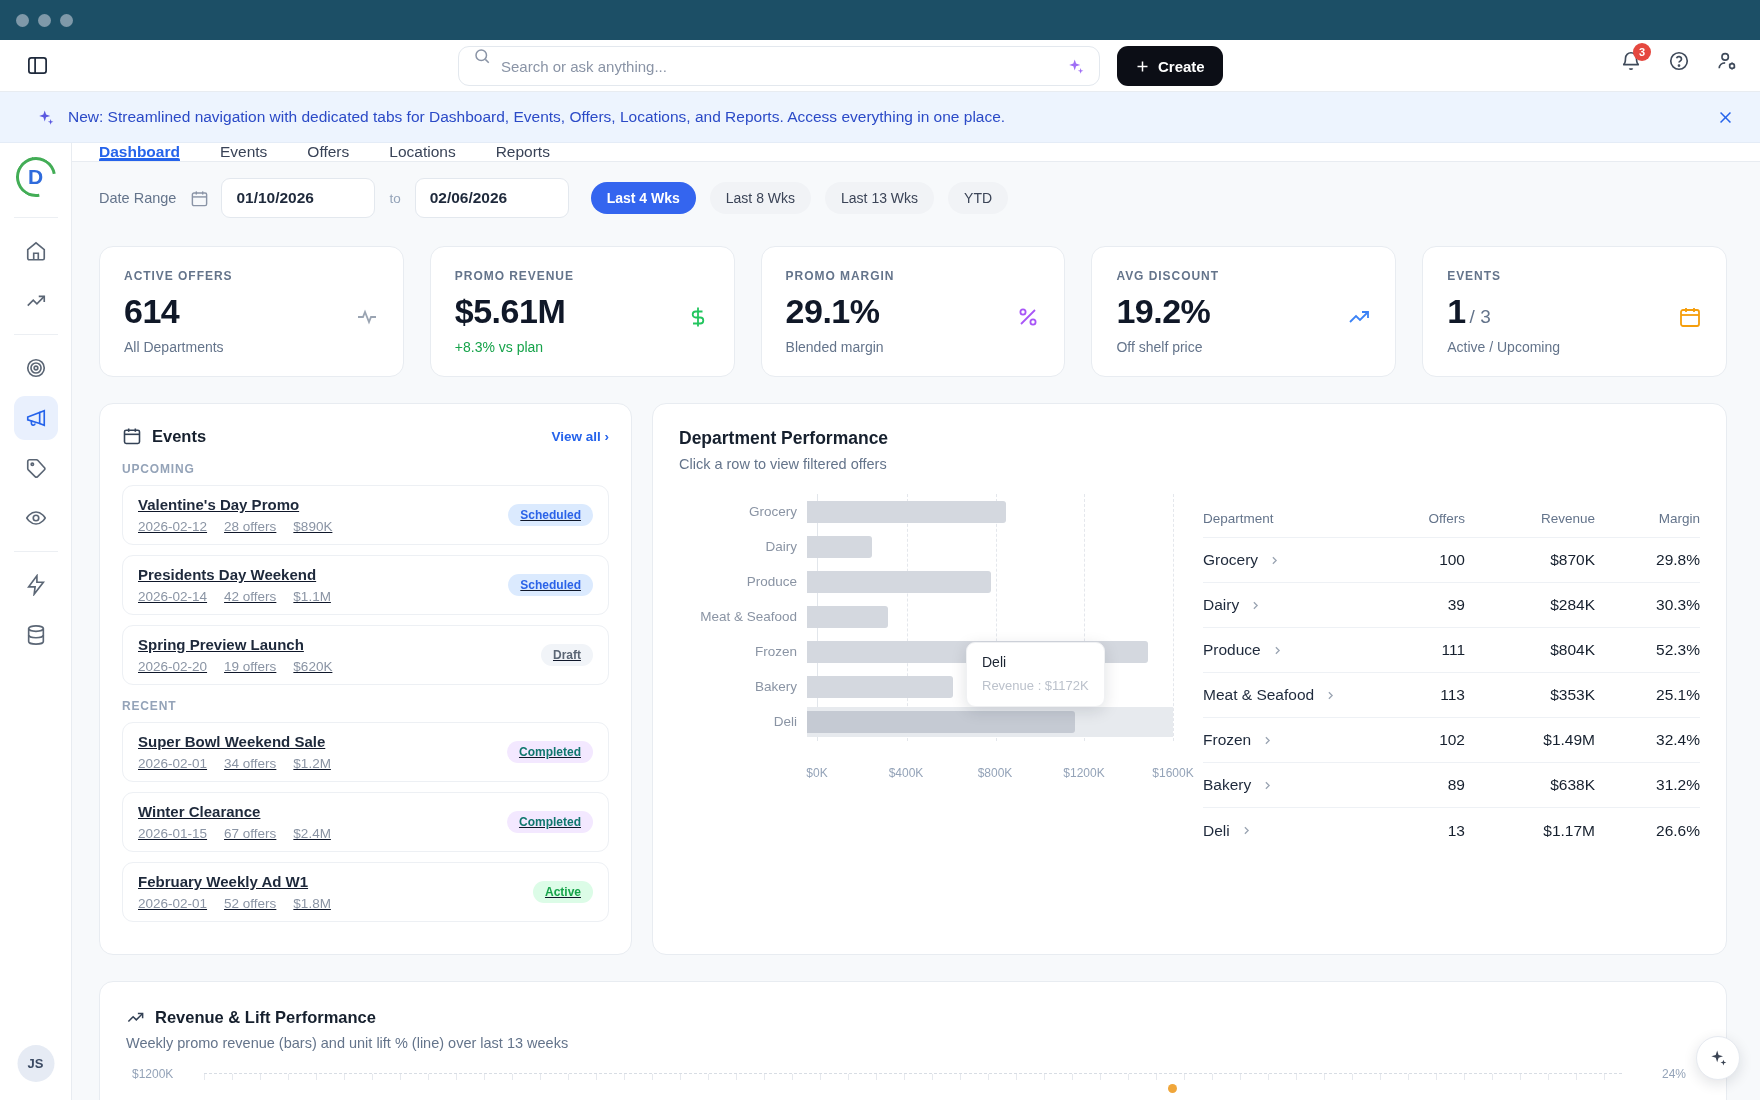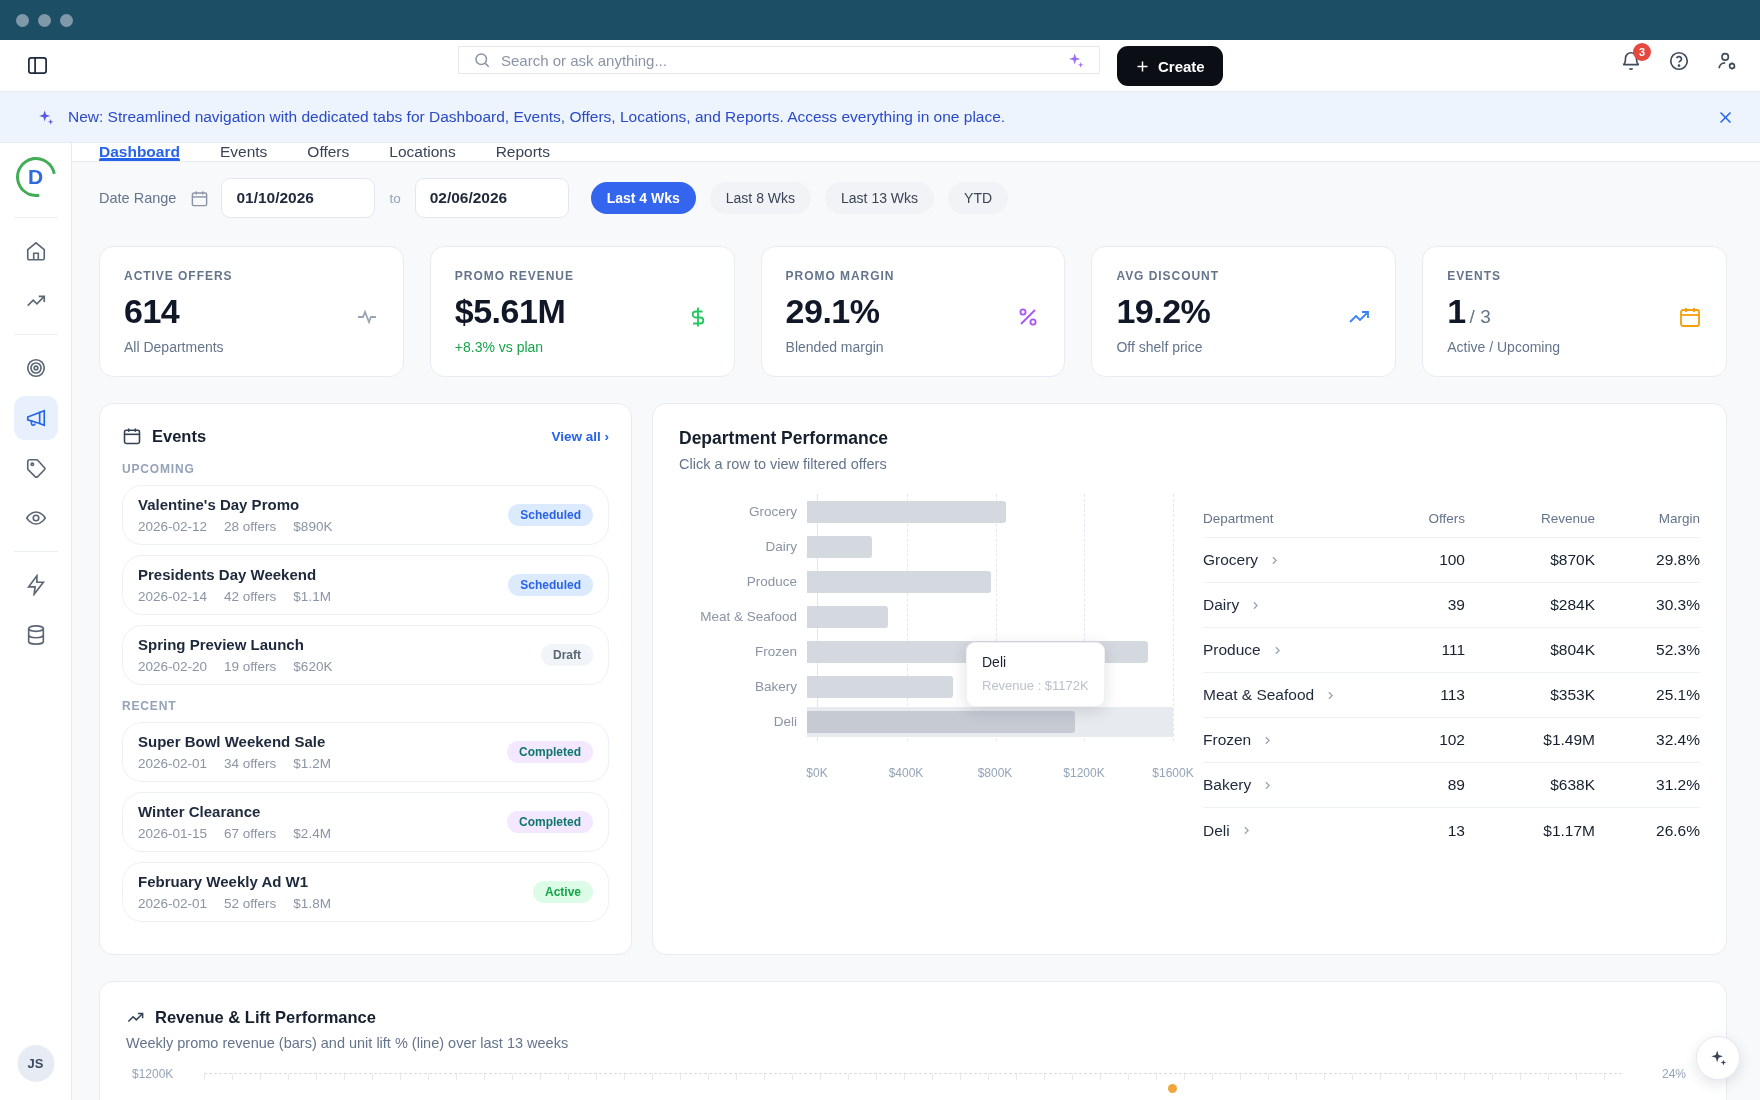--- a/index.html
+++ b/index.html
@@ -7,21 +7,21 @@
   body { font-family:"Liberation Sans", sans-serif; background:#f7f9fb; color:#0f172a; position:relative; }
 
   
   .titlebar { height:40px; background:#1c4f66; display:flex; align-items:center; padding-left:16px; gap:9px; }
   .tl-dot { width:13px; height:13px; border-radius:50%; background:#7f99a9; }
 
   
   .app-header { height:52px; background:#fff; border-bottom:1px solid #e8ecf1; position:relative; }
   .icon-btn { background:none; border:none; cursor:pointer; display:inline-flex; align-items:center; justify-content:center; }
   .panel-toggle { position:absolute; left:26px; top:14px; }
-  .searchbox { position:absolute; left:458px; top:6px; width:642px; height:28px; border:1px solid #e3e8ee; border-radius:1px; background:#fff; display:flex; align-items:center; padding:0 14px; gap:10px; }
+  .searchbox { position:absolute; left:458px; top:6px; width:642px; height:40px; border:1px solid #e3e8ee; border-radius:11px; background:#fff; display:flex; padding:0 14px; gap:10px; }
   .searchbox input { flex:1; border:none; outline:none; font-size:15px; color:#334155; font-family:"Liberation Sans", sans-serif; background:transparent; }
   .searchbox input::placeholder { color:#8a94a6; }
   .create-btn { position:absolute; left:1117px; top:6px; height:40px; padding:0 18px; background:#0c0e16; color:#fff; border:none; border-radius:11px; font-size:15px; font-weight:600; display:flex; align-items:center; gap:8px; cursor:pointer; font-family:"Liberation Sans", sans-serif; }
   .header-right { position:absolute; right:22px; top:10px; display:flex; gap:26px; align-items:center; }
   .bell-wrap { position:relative; }
   .notif-badge { position:absolute; top:-7px; right:-9px; min-width:18px; height:18px; border-radius:9px; background:#e5483f; color:#fff; font-size:11px; font-weight:700; display:flex; align-items:center; justify-content:center; padding:0 4px; }
 
   
   .banner { height:51px; background:#edf4fe; display:flex; align-items:center; padding:0 26px 0 36px; gap:13px; border-bottom:1px solid #e4ecf7; }
   .banner-text { font-size:15.5px; color:#2b4ac7; flex:1; }
@@ -69,21 +69,21 @@
   
   .panels { display:flex; gap:20px; padding:26px 33px 0 27px; }
   .panel { background:#fff; border:1px solid #e8ecf1; border-radius:14px; }
   .events-panel { width:533px; padding:22px; }
   .dept-panel { flex:1; padding:24px 26px; }
 
   .events-head { display:flex; align-items:center; gap:10px; margin-bottom:16px; }
   .events-title { font-size:16.5px; font-weight:700; color:#16202e; flex:1; }
   .view-all { background:none; border:none; color:#2563eb; font-size:13.5px; font-weight:600; cursor:pointer; font-family:"Liberation Sans", sans-serif; }
   .ev-section-label { font-size:12px; font-weight:700; letter-spacing:.07em; color:#94a3b8; margin:14px 0 9px; }
-  .event-item { border:1px solid #edf0f4; border-radius:20px; padding:10px 15px; display:flex; align-items:center; margin-bottom:10px; cursor:pointer; background:#fff; }
+  .event-item { border:1px solid #edf0f4; border-radius:11px; padding:10px 15px; display:flex; align-items:center; margin-bottom:10px; cursor:pointer; background:#fff;text-decoration:underline; }
   .ev-main { flex:1; }
   .ev-title { font-size:15px; font-weight:600; color:#1e293b; }
   .ev-meta { font-size:13.5px; color:#8a94a4; margin-top:6px; display:flex; gap:17px; }
   .badge { font-size:12px; font-weight:600; padding:4px 12px; border-radius:12px; white-space:nowrap; }
   .badge--scheduled { background:#dbeafe; color:#2b63e8; }
   .badge--draft { background:#f1f4f8; color:#5b6675; }
   .badge--completed { background:#f3e8ff; color:#0f766e;text-align:right; }
   .badge--active { background:#dcfce7; color:#16a34a; }
 
   .dept-title { font-size:17.5px; font-weight:700; color:#16202e; }

